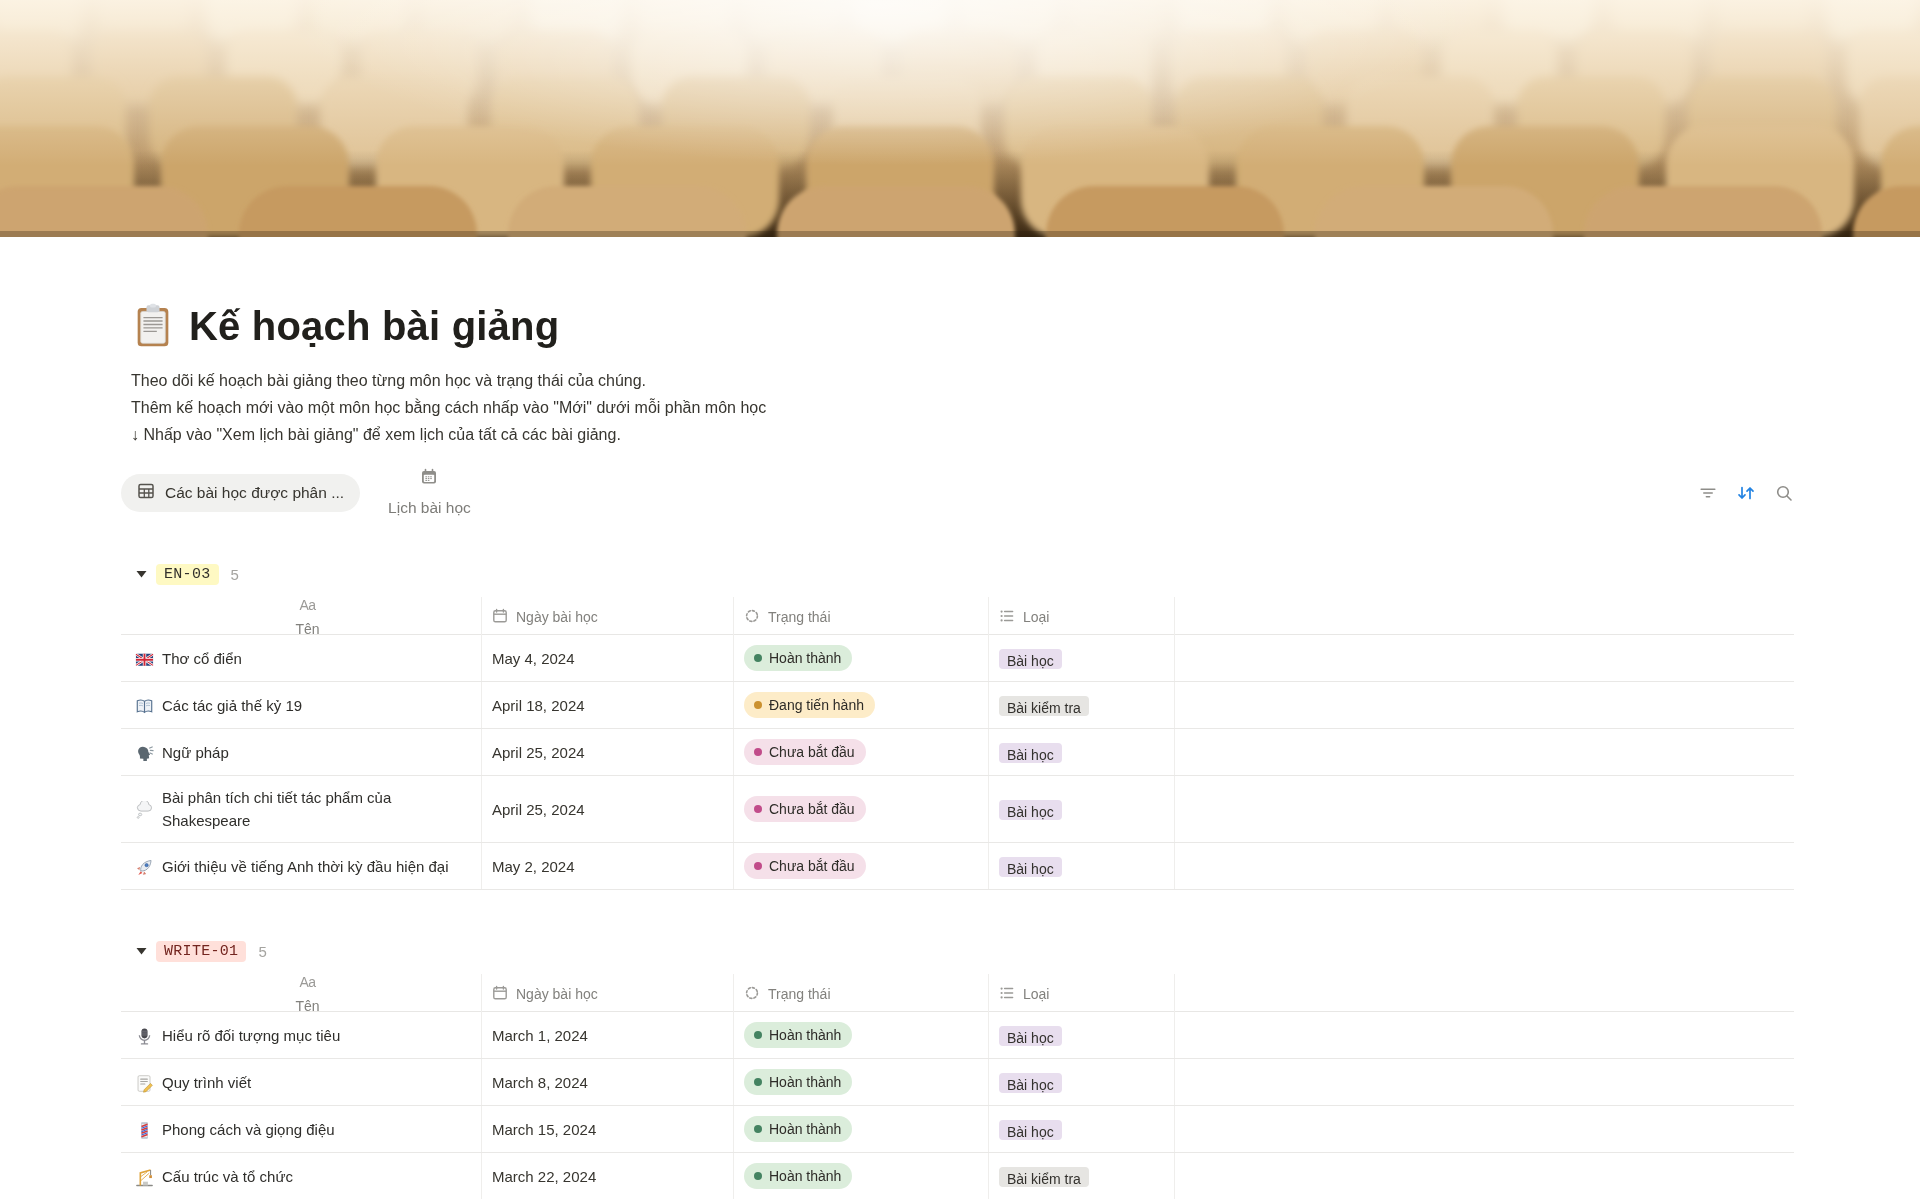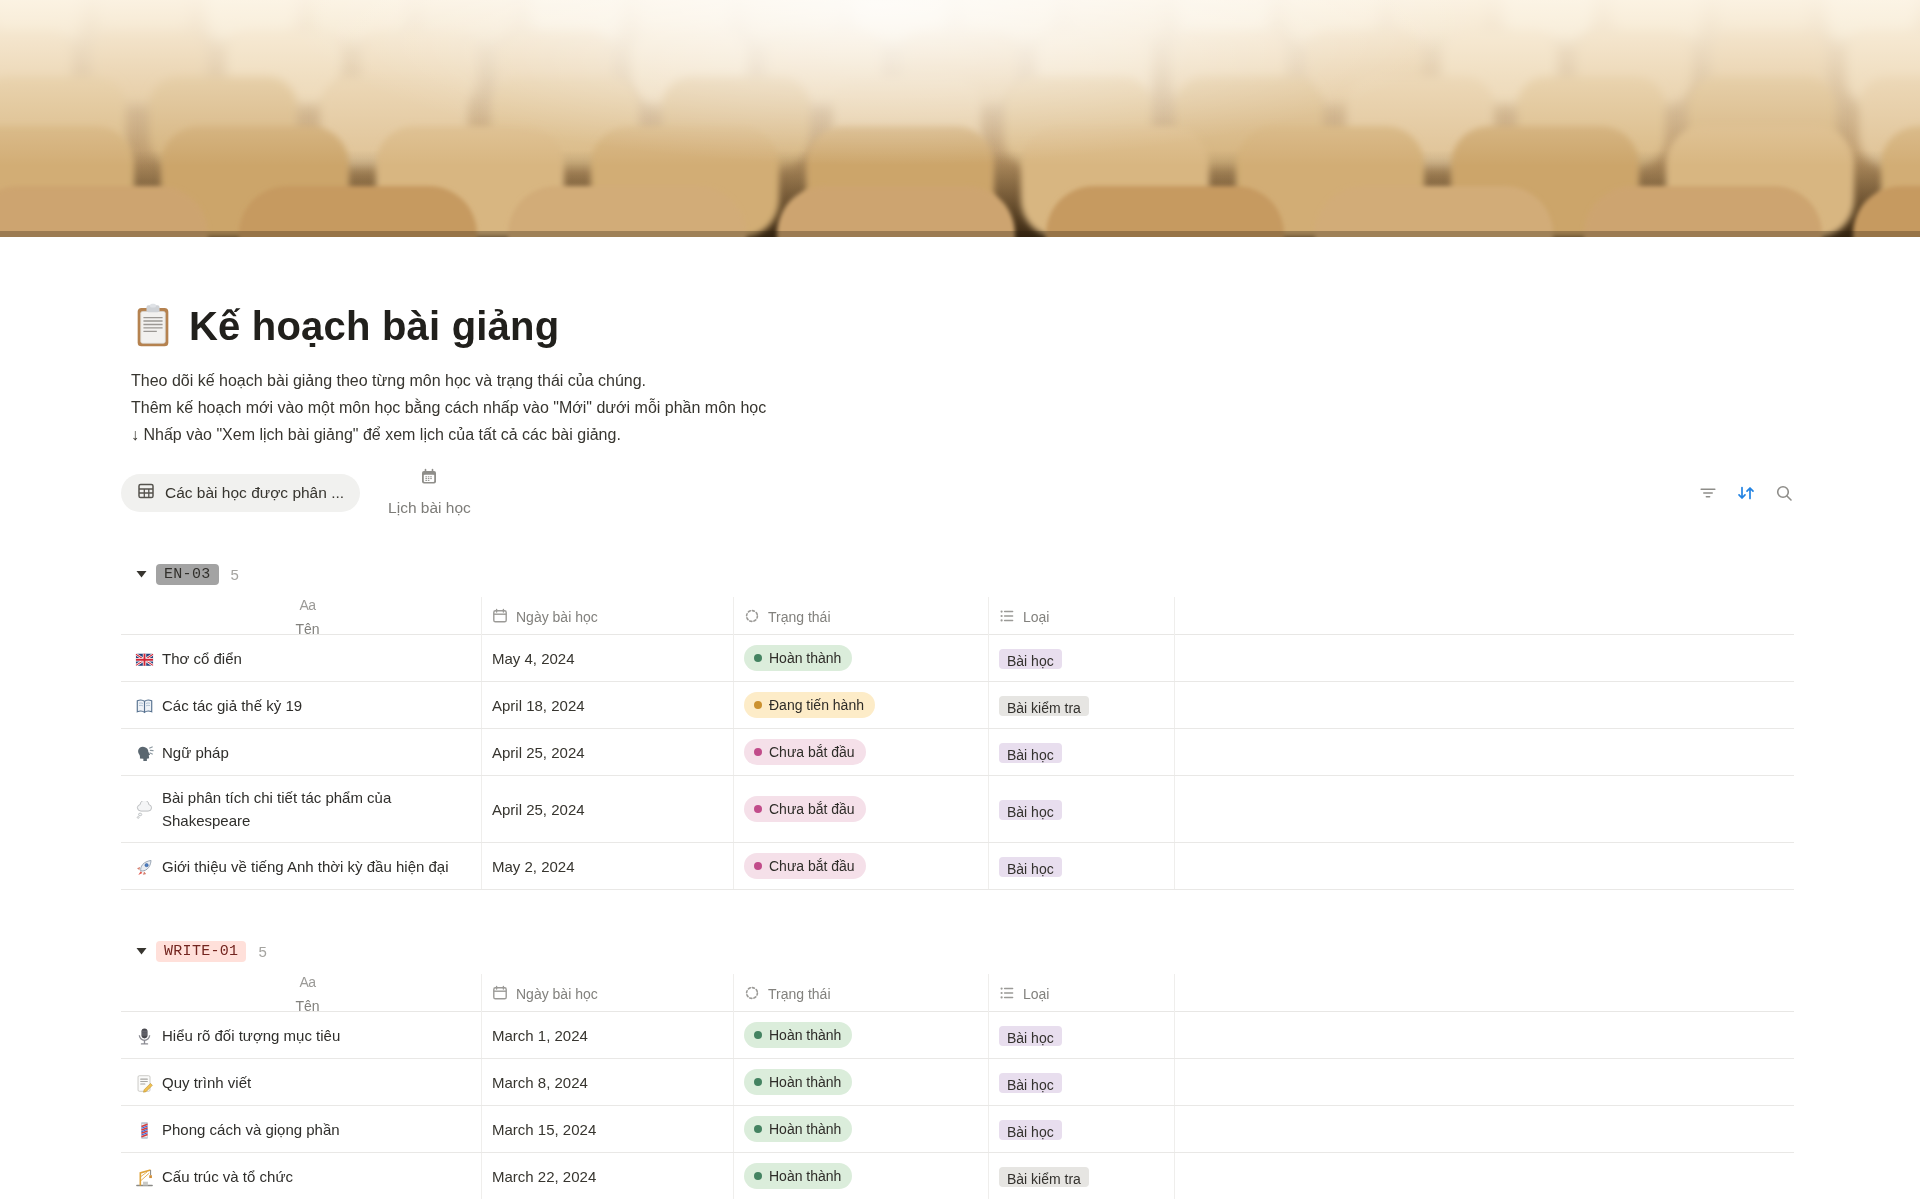--- a/index.html
+++ b/index.html
@@ -229,21 +229,21 @@
   </div>
 
   <div id="groups">
   <section class="group">
     <div class="group-head">
       <button class="toggle">
             <svg width="11" height="8" viewBox="0 0 11 8">
               <path d="M0.5 1h10L5.5 7.5z" fill="#37352f"></path>
             </svg>
           </button>
-      <span class="gpill" style="background: #a3a3a3; color: rgb(50, 48, 44);">EN-03</span>
+      <span class="gpill" style="background: #fef9c3; color: rgb(50, 48, 44);">EN-03</span>
       <span class="gcount">5</span>
     </div>
     <div class="thead">
       <div class="th name-th">
         <span class="aa-ic">Aa</span>
             <span class="col-label">Tên</span>
       </div>
       <div class="th">
         <span><svg width="16" height="16" viewBox="0 0 16 16">
                 <rect x="1.8" y="2.8" width="12.4" height="11" rx="1.6" fill="none" stroke="#9b9a97" stroke-width="1.4"></rect>
@@ -488,21 +488,21 @@
     <div class="cell name-cell">
       <span class="emoji">
                 <svg width="19" height="19" viewBox="0 0 20 20">
                   <rect x="6.4" y="1.4" width="7.2" height="2" rx="1" fill="#b8c0cc"></rect>
                   <rect x="6.4" y="16.6" width="7.2" height="2" rx="1" fill="#b8c0cc"></rect>
                   <rect x="6.8" y="3" width="6.4" height="14" fill="#f4f6f8" stroke="#c3cad4" stroke-width=".7"></rect>
                   <path d="M6.8 5.8l6.4-2.4M6.8 9.4l6.4-2.4M6.8 13l6.4-2.4M6.8 16.6l6.4-2.4" stroke="#d23c3c" stroke-width="1.7"></path>
                   <path d="M6.8 7.6l6.4-2.4M6.8 11.2l6.4-2.4M6.8 14.8l6.4-2.4" stroke="#3c5fd2" stroke-width="1.1"></path>
                 </svg>
               </span>
-      <span class="nm">Phong cách và giọng phần</span>
+      <span class="nm">Phong cách và giọng điệu</span>
     </div>
     <div class="cell date-cell">March 15, 2024</div>
     <div class="cell">
       <span class="status-pill" style="background: rgb(219, 237, 219);">
                 <span class="dot" style="background: rgb(68, 131, 97);"></span>
                 <span class="st-label">Hoàn thành</span>
               </span>
     </div>
     <div class="cell">
       <span class="type-pill" style="background: rgb(232, 222, 238);">Bài học</span>

